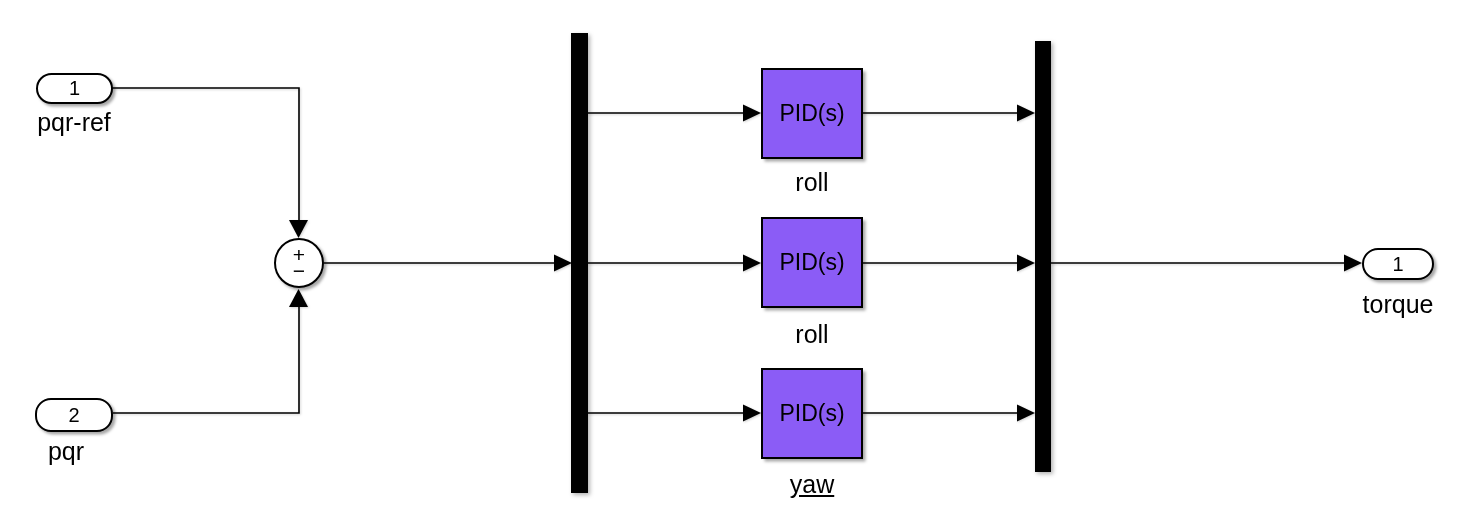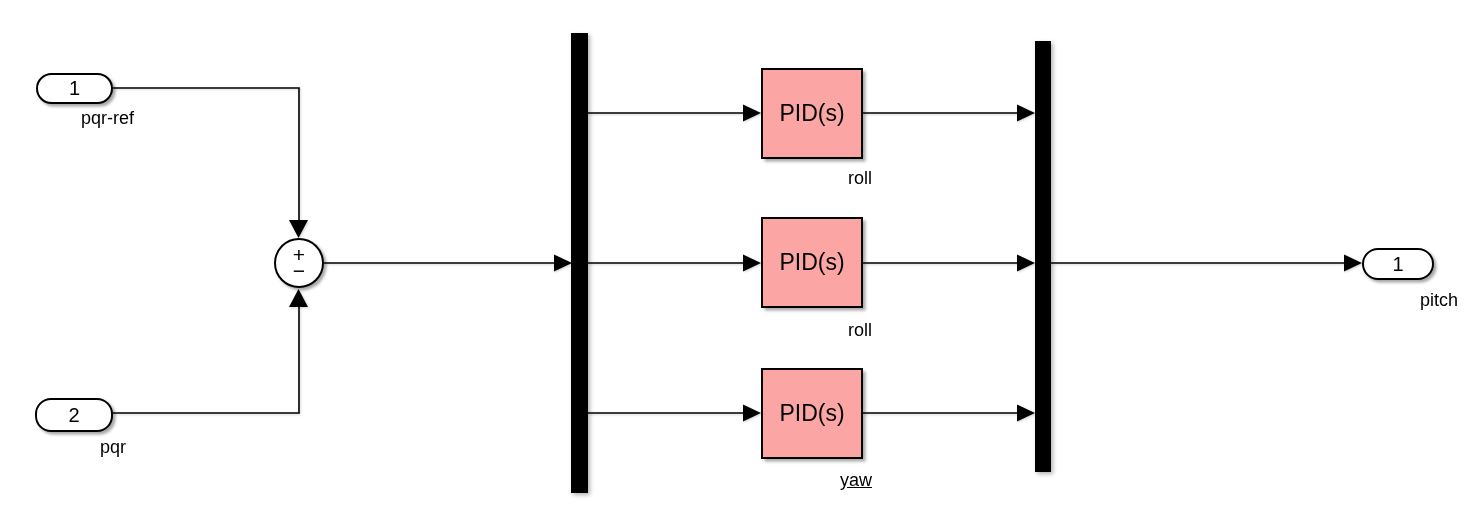--- a/index.html
+++ b/index.html
@@ -23,29 +23,29 @@
     border:2px solid #000;
     border-radius:16px;
     background:#fff;
     display:flex;align-items:center;justify-content:center;
     font-size:20px;
     box-shadow:2.5px 2.5px 3px rgba(0,0,0,0.35);
     box-sizing:border-box;
   }
   .blocklabel{
     position:absolute;
-    text-align:right;
-    font-size:18px;
+    text-align:center;
+    font-size:25px;
     white-space:nowrap;
   }
   .pidblock{
     position:absolute;
     width:102px;height:91px;
     border:2px solid #000;
-    background:#fca5a5;
+    background:#8b5cf6;
     display:flex;align-items:center;justify-content:center;
     font-size:23px;
     box-shadow:2.5px 2.5px 3px rgba(0,0,0,0.35);
     box-sizing:border-box;
   }
   .sumblock{
     position:absolute;
     left:274px;top:238px;
     width:50px;height:50px;
     border:2px solid #000;
@@ -148,15 +148,15 @@
   <div class="blocklabel" style="left:752px;top:320px;width:120px;">roll</div>
 
   <div class="pidblock" style="left:761px;top:368px;">
     <span>PID(s)</span>
   </div>
   <div class="blocklabel" style="left:752px;top:470px;width:120px;text-decoration:underline;">yaw</div>
 
   <div class="port" style="left:1362px;top:248px;width:72px;height:32px;">
     <span>1</span>
   </div>
-  <div class="blocklabel" style="left:1338px;top:290px;width:120px;">pitch</div>
+  <div class="blocklabel" style="left:1338px;top:290px;width:120px;">torque</div>
 
 </div>
 
 </body></html>

